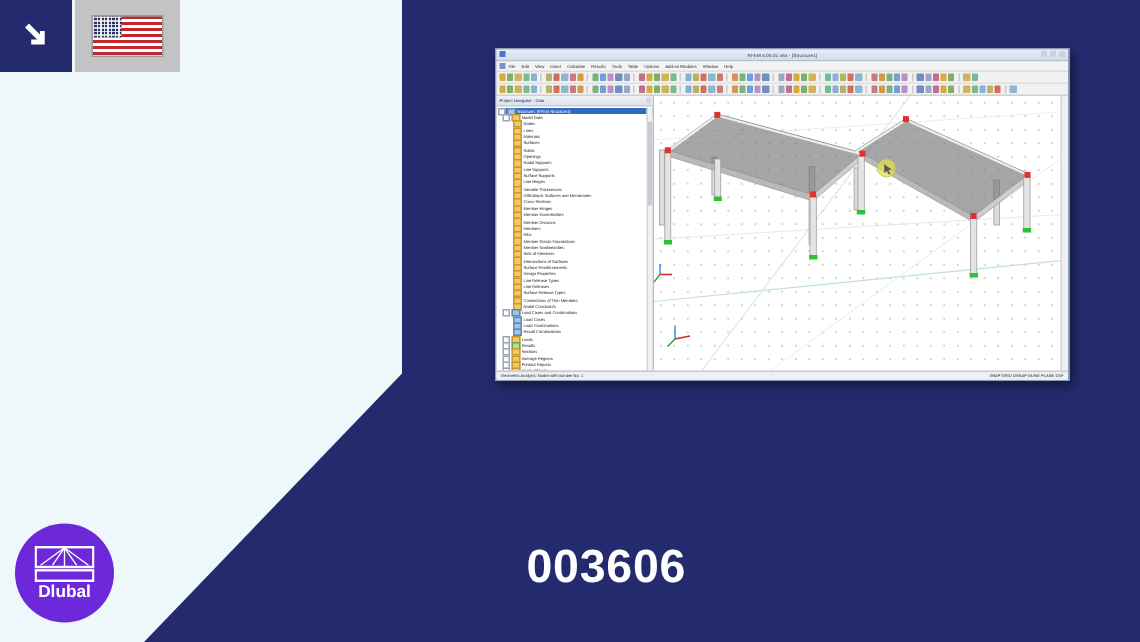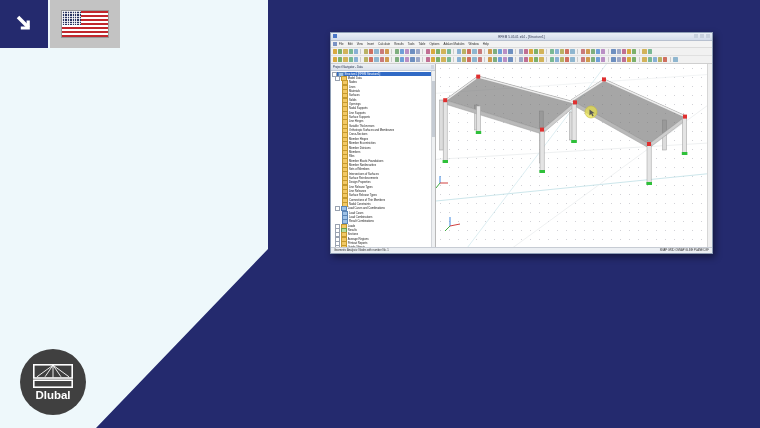--- a/index.html
+++ b/index.html
@@ -44,22 +44,22 @@
   
   .headline{
     position:absolute;left:51px;top:60px;width:262px;z-index:5;
     color:#1d2474;
     font-size:25.5px;line-height:31px;font-weight:bold;
     letter-spacing:-0.2px;
   }
 
   
   .logo{
-    position:absolute;left:20px;top:349px;width:66px;height:66px;border-radius:50%;
-    background:#404040;z-index:5;
+    position:absolute;left:10px;top:349px;width:66px;height:66px;border-radius:50%;
+    background:#6d28d9;z-index:5;
     display:flex;flex-direction:column;align-items:center;justify-content:center;
   }
   .logo-mark{width:40px;height:24px;position:relative;}
   .logo-mark svg{position:absolute;left:0;top:0;}
   .logo-text{color:#fff;font-size:11.5px;font-weight:bold;margin-top:1px;letter-spacing:0px;}
 
   
   .faq-wrap{position:absolute;left:335px;top:360px;z-index:5;display:flex;align-items:center;}
   .faq-badge{
     background:#4bb3dd;color:#ffffff;font-size:30px;font-weight:bold;
@@ -174,20 +174,21 @@
       <svg width="40" height="24" viewBox="0 0 40 24" aria-hidden="true">
         <rect x="0.8" y="0.8" width="38.4" height="13.2" fill="none" stroke="#ffffff" stroke-width="1.6"></rect>
         <rect x="0.8" y="16.2" width="38.4" height="7" fill="none" stroke="#ffffff" stroke-width="1.6"></rect>
         <path d="M20 1.2 L4 12.8 M20 1.2 L12 12.8 M20 1.2 L28 12.8 M20 1.2 L36 12.8 M20 1.2 L20 13.6" stroke="#ffffff" stroke-width="0.9" fill="none"></path>
       </svg>
     </div>
     <div class="logo-text">Dlubal</div>
   </div>
 
   <div class="faq-wrap">
+    <div class="faq-num">003606</div>
   </div>
 
   <div class="appshot">
 
     <div class="titlebar">
       <span class="tb-ico"></span>
       <span class="tb-text">RFEM 5.05.01 x64 - [Structure1]</span>
       <span class="tb-btns">
           <i></i>
           <i></i>

